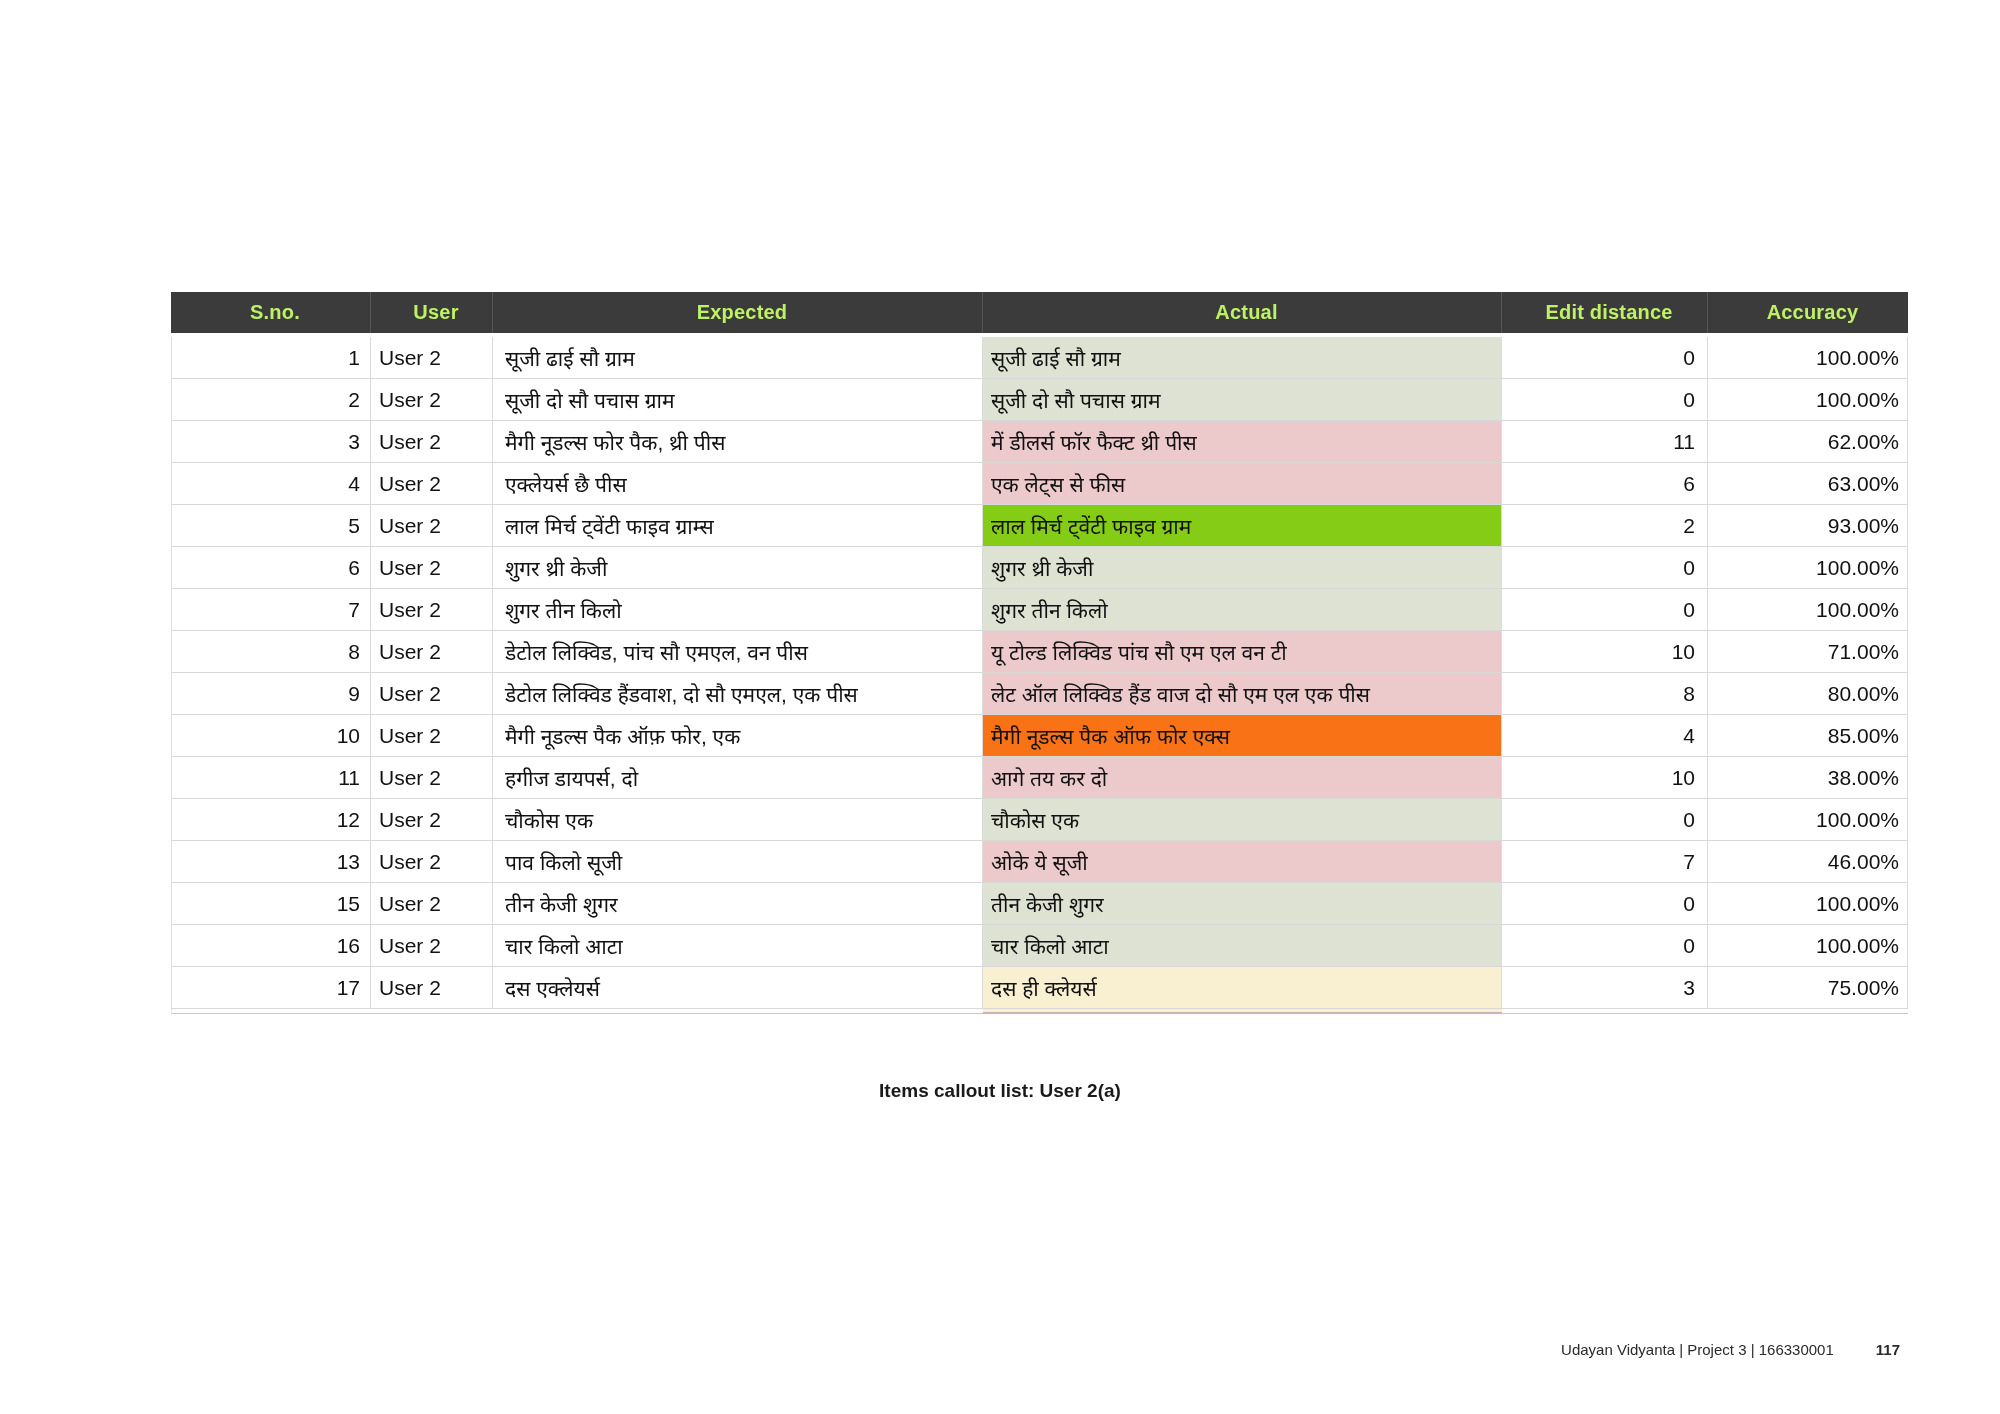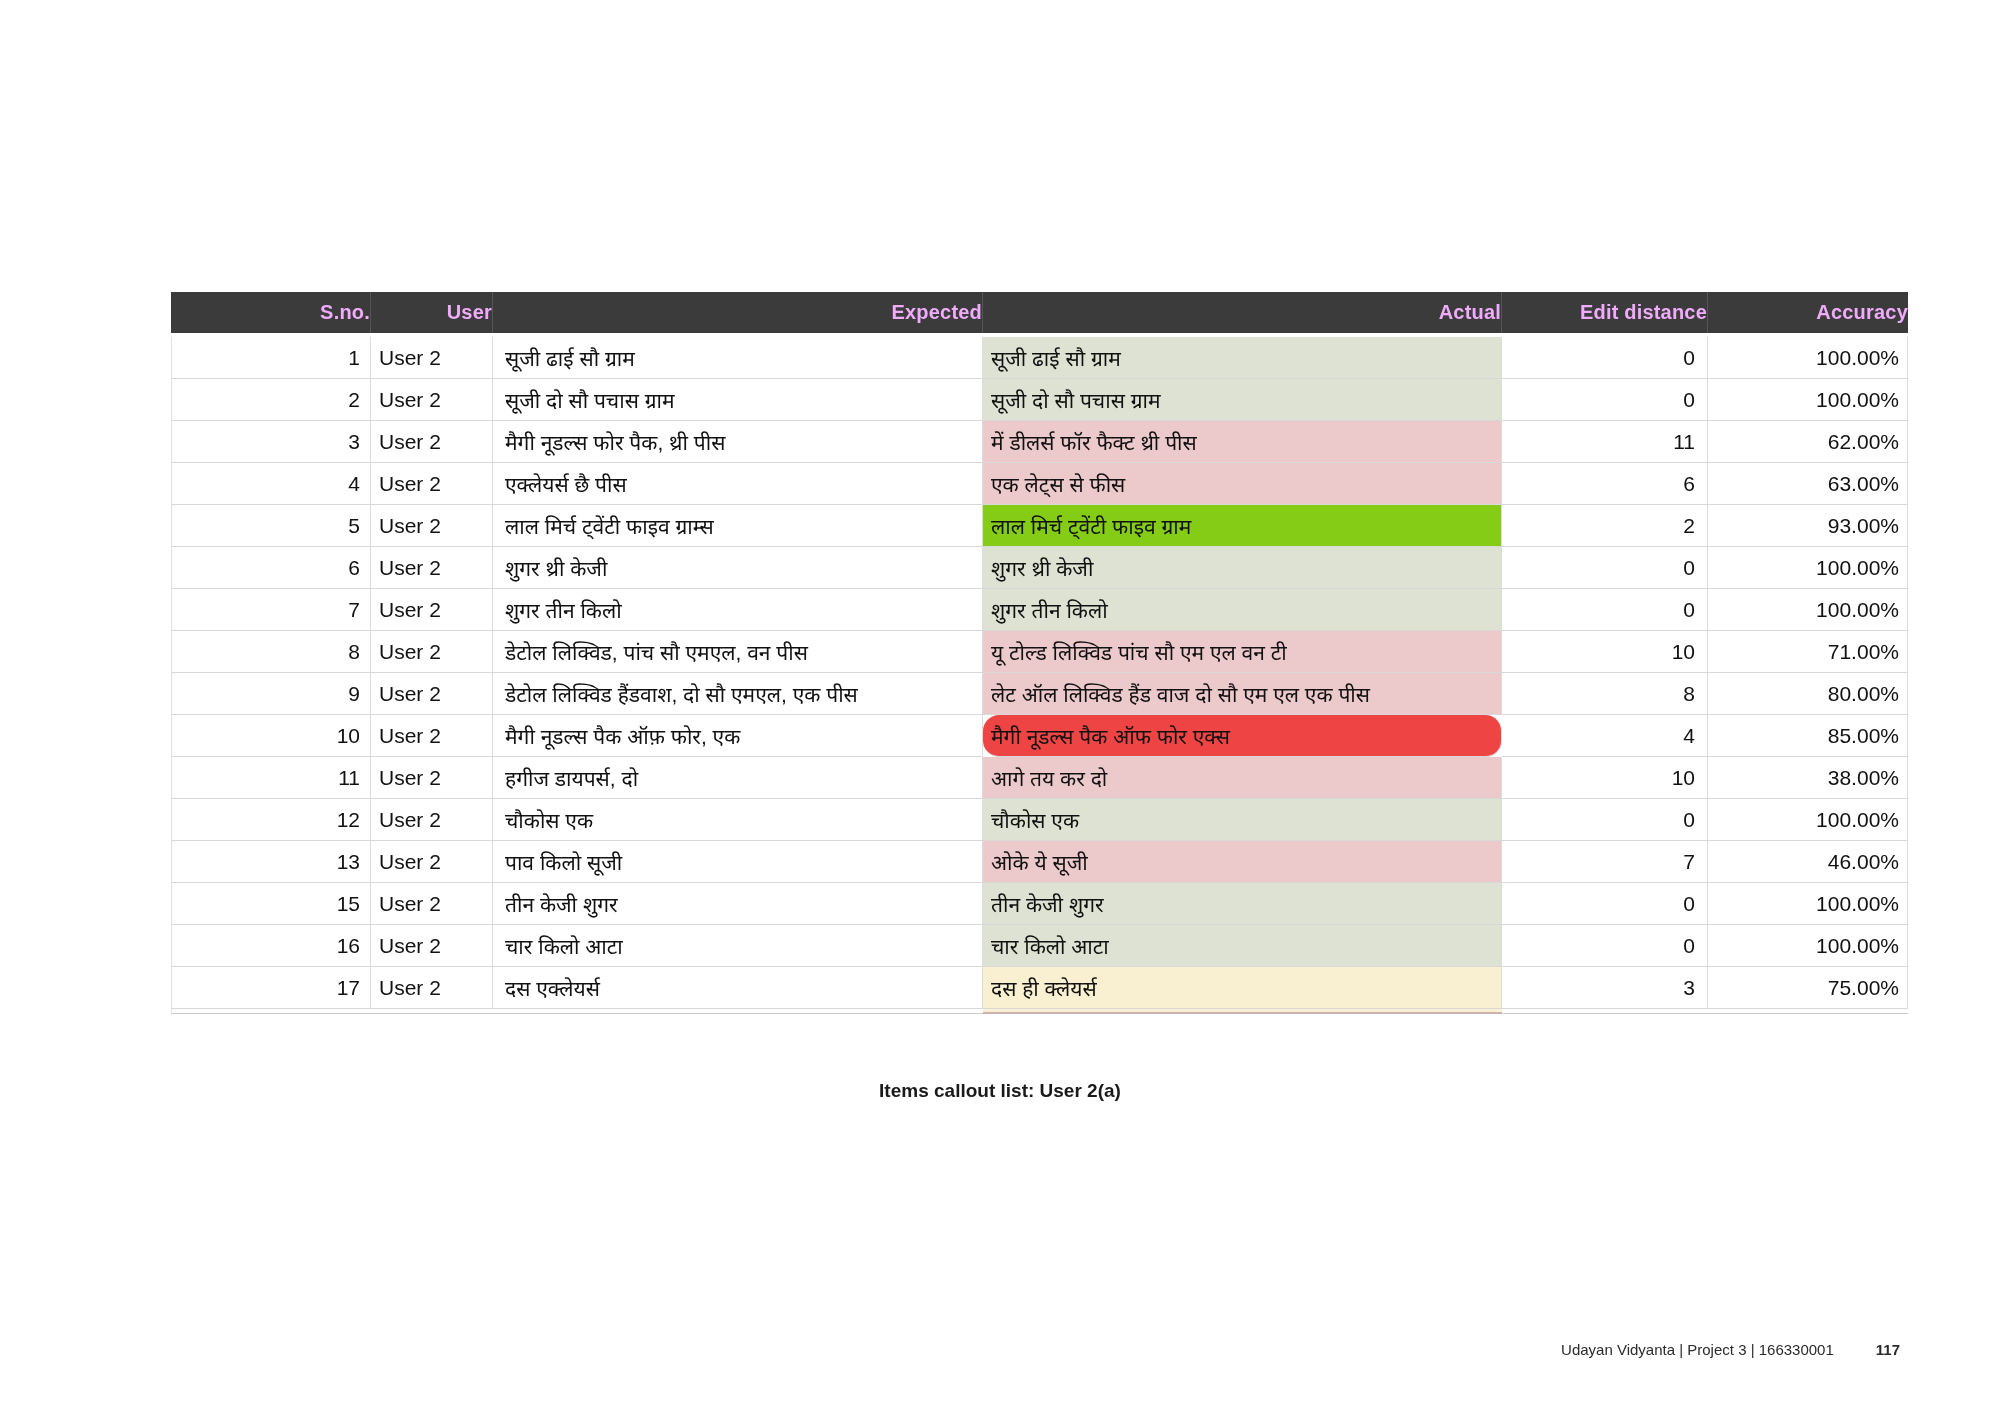--- a/index.html
+++ b/index.html
@@ -23,24 +23,24 @@
   }
   col.c-sno { width: 200px; }
   col.c-user { width: 122px; }
   col.c-expected { width: 490px; }
   col.c-actual { width: 519px; }
   col.c-ed { width: 206px; }
   col.c-acc { width: 200px; }
 
   thead th {
     background: #3b3b3b;
-    color: #f0abfc;
+    color: #bef264;
     font-weight: bold;
     font-size: 20px;
-    text-align: right;
+    text-align: center;
     height: 41px;
     padding: 0 0 0 9px;
     border-right: 1px solid #565656;
     letter-spacing: 0.2px;
   }
   thead th:last-child { border-right: none; }
 
   tr.gap-row td { height: 4px; background: #ffffff; border: none; padding: 0; }
 
   tbody.data td {
@@ -194,21 +194,21 @@
         <td class="user">User 2</td>
         <td class="expected">डेटोल लिक्विड हैंडवाश, दो सौ एमएल, एक पीस</td>
         <td class="actual" style="background-color: rgb(236, 201, 202);">लेट ऑल लिक्विड हैंड वाज दो सौ एम एल एक पीस</td>
         <td class="ed">8</td>
         <td class="acc">80.00%</td>
       </tr>
       <tr>
         <td class="sno">10</td>
         <td class="user">User 2</td>
         <td class="expected">मैगी नूडल्स पैक ऑफ़ फोर, एक</td>
-        <td class="actual" style="background-color: #ef4444; border-radius: 16px;">मैगी नूडल्स पैक ऑफ फोर एक्स</td>
+        <td class="actual" style="background-color: #f97316;">मैगी नूडल्स पैक ऑफ फोर एक्स</td>
         <td class="ed">4</td>
         <td class="acc">85.00%</td>
       </tr>
       <tr>
         <td class="sno">11</td>
         <td class="user">User 2</td>
         <td class="expected">हगीज डायपर्स, दो</td>
         <td class="actual" style="background-color: rgb(236, 201, 202);">आगे तय कर दो</td>
         <td class="ed">10</td>
         <td class="acc">38.00%</td>

